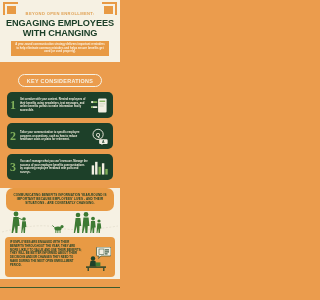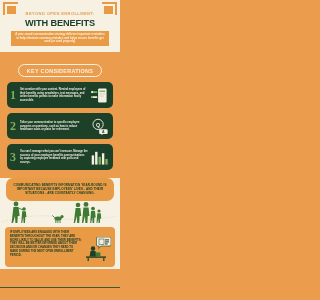--- a/index.html
+++ b/index.html
@@ -175,21 +175,22 @@
 
   <div class="header">
     <div class="corner left">
       <div class="inner"></div>
     </div>
     <div class="corner right">
       <div class="inner"></div>
     </div>
     <div class="eyebrow">BEYOND OPEN ENROLLMENT:</div>
     <div class="title">
-      <div>WITH BENEFITS</div>
+      <div>ENGAGING EMPLOYEES</div>
+      <div>WITH CHANGING</div>
     </div>
     <div class="subtitle-strip">
       <p>A year-round communication strategy delivers important reminders to help eliminate common mistakes and helps ensure benefits get used (or used properly).</p>
     </div>
   </div>
 
   <div class="badge-wrap">
     <span class="badge">KEY CONSIDERATIONS</span>
   </div>
 

